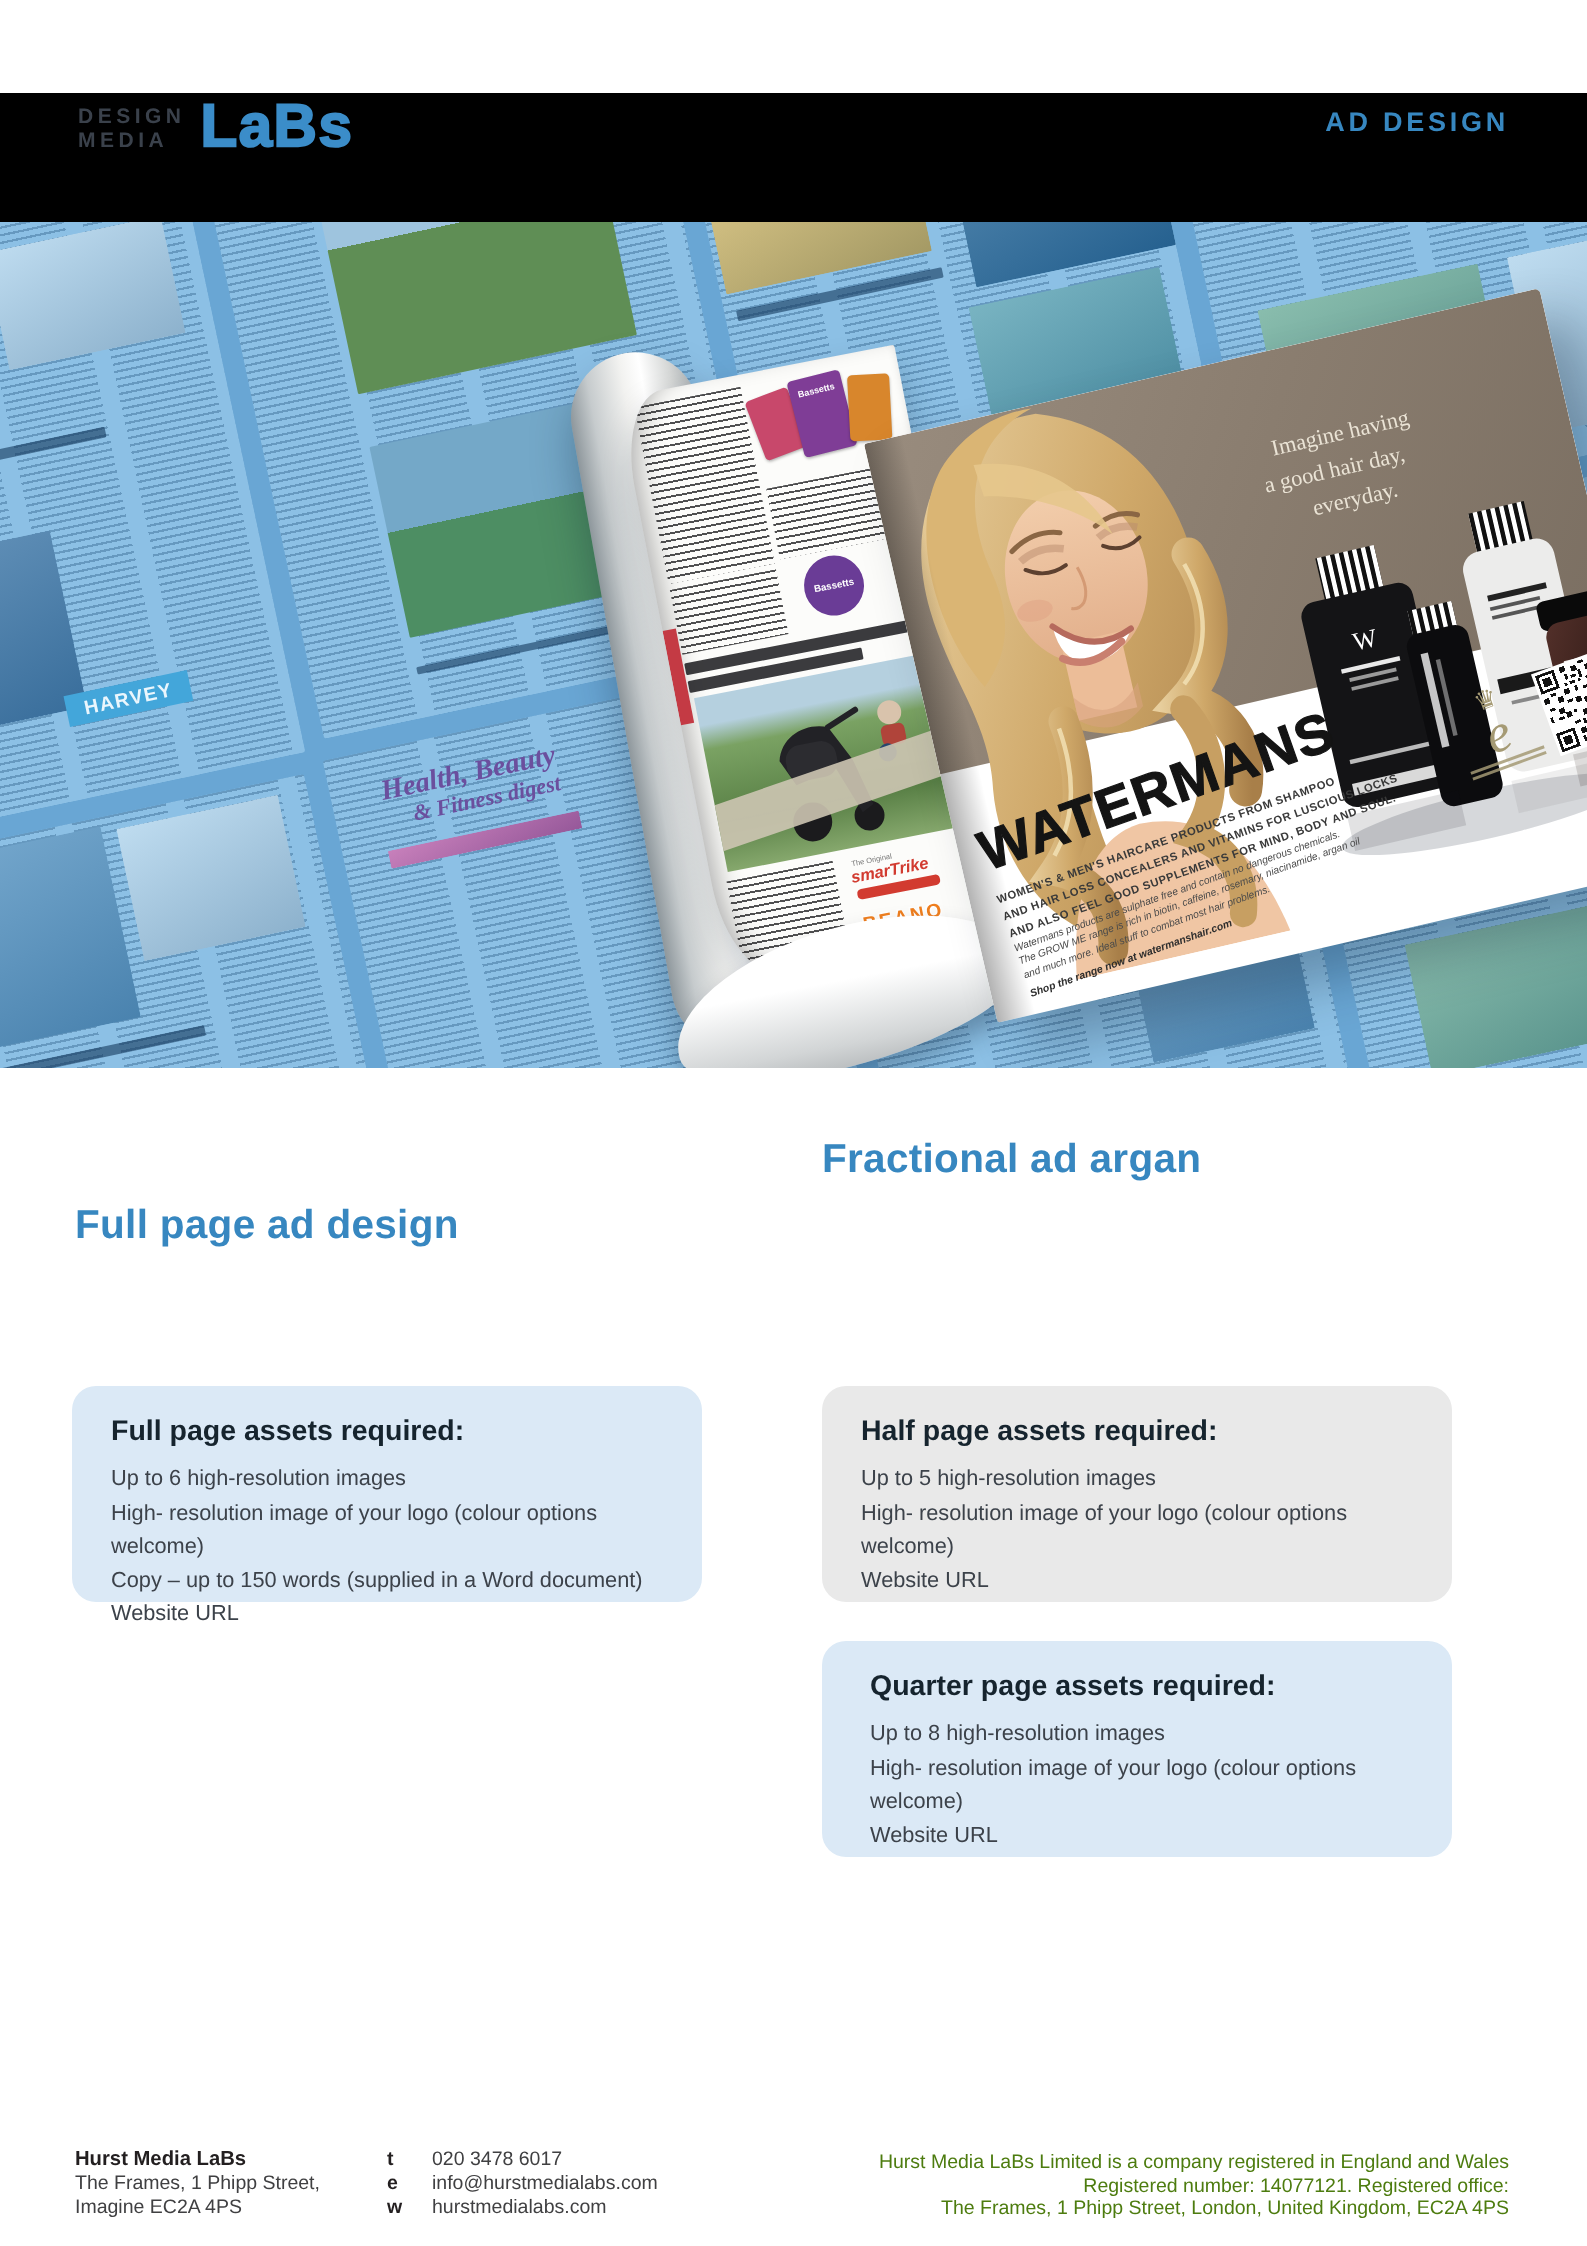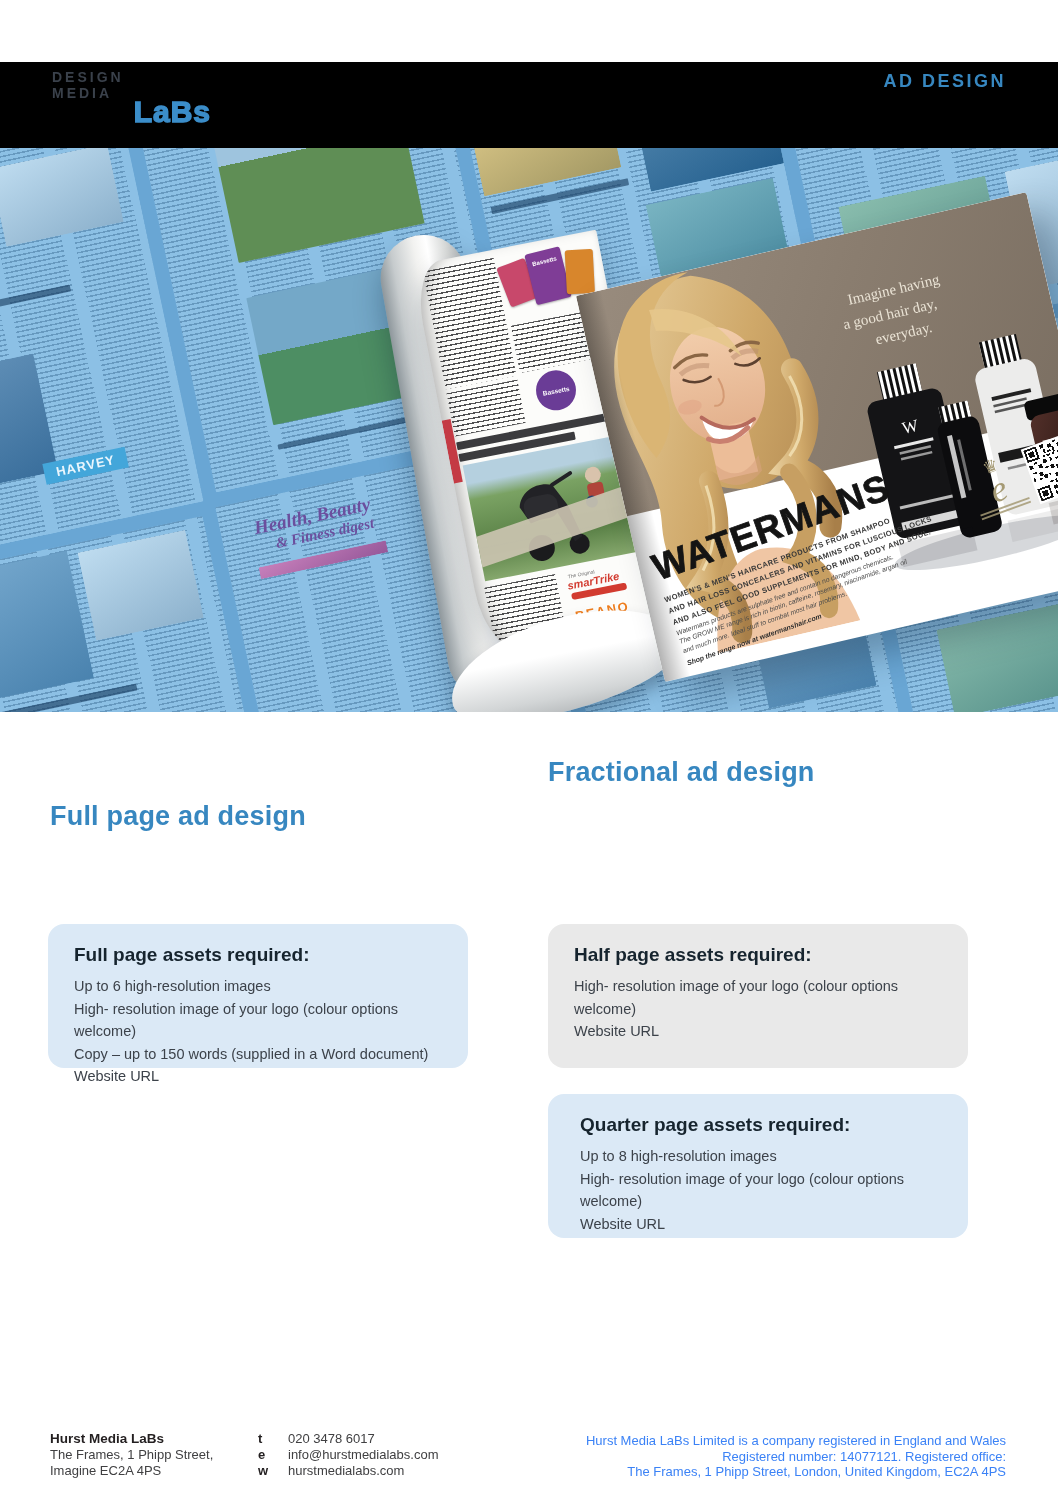--- a/index.html
+++ b/index.html
@@ -5,21 +5,21 @@
   html,body{margin:0;padding:0;}
   body{
     width:1058px;height:1497px;position:relative;background:#ffffff;
     font-family:"Liberation Sans",sans-serif;overflow:hidden;
   }
   
   .topbar{position:absolute;left:0;top:62px;width:1058px;height:86px;background:#000;}
   .logo{position:absolute;left:52px;top:2px;display:flex;align-items:flex-start;gap:10px;}
   .logo-words{display:flex;flex-direction:column;margin-top:5px;
     color:#3a414b;font-weight:700;font-size:14px;line-height:16px;letter-spacing:3px;}
-  .logo-labs{color:#3b8dc9;font-weight:800;font-size:30px;line-height:40px;letter-spacing:1px;margin-top:28px;
+  .logo-labs{color:#3b8dc9;font-weight:800;font-size:40px;line-height:40px;letter-spacing:1px;
     -webkit-text-stroke:1.5px #3b8dc9;}
   .ad-label{position:absolute;right:52px;top:9px;color:#3787c0;font-size:18px;font-weight:700;letter-spacing:2.5px;}
 
   
   .hero{position:absolute;left:0;top:148px;width:1058px;height:564px;background:#69a6d4;overflow:hidden;}
   .bg{position:absolute;left:-110px;top:-130px;width:1320px;height:840px;transform:rotate(-12deg);}
   .bgp{position:absolute;background:#8cc0e5;border-radius:2px;
     background-image:
       repeating-linear-gradient(90deg, rgba(140,192,229,0) 0 64px, #8cc0e5 64px 76px),
       repeating-linear-gradient(180deg, rgba(22,70,112,.32) 0 1.5px, rgba(22,70,112,0) 1.5px 5px);}
@@ -98,21 +98,21 @@
   .box-gray{background:#e9e9e9;}
   .box-title{font-size:19px;font-weight:800;color:#16242e;margin-bottom:9px;}
   .box-line{font-size:14.5px;color:#3c424a;line-height:22.5px;}
 
   
   .f-left{position:absolute;left:50px;top:1431px;font-size:13px;line-height:16px;color:#404042;}
   .f-name{font-weight:800;color:#231f20;font-size:13.5px;}
   .f-mid{position:absolute;left:258px;top:1431px;font-size:13px;line-height:16px;color:#404042;}
   .f-row{display:flex;}
   .f-k{width:30px;font-weight:800;color:#231f20;}
-  .f-right{position:absolute;right:52px;top:1433px;text-align:right;font-size:13px;line-height:15.5px;color:#3b82f6;}
+  .f-right{position:absolute;right:52px;top:1433px;text-align:right;font-size:13px;line-height:15.5px;color:#4d7c0f;}
 </style>
 </head>
 <body>
 
 <div class="topbar">
   <div class="logo">
     <div class="logo-words">
       <span>DESIGN</span>
       <span>MEDIA</span>
     </div>
@@ -394,32 +394,33 @@
           <rect x="18" y="27" width="2" height="1"></rect>
         <rect x="21" y="26" width="2" height="2"></rect>
           <rect x="25" y="26" width="2" height="1"></rect>
       </g>
     </svg>
     <div class="spineshade"></div>
   </div>
 </div>
 
 <h2 class="sec-h" style="left:50px;margin-top:44px;">Full page ad design</h2>
-<h2 class="sec-h" style="left:548px;">Fractional ad design</h2>
+<h2 class="sec-h" style="left:548px;">Fractional ad argan</h2>
 
 <div class="box box-blue" style="left:48px;top:924px;">
   <div class="box-title">Full page assets required:</div>
   <div class="box-line">Up to 6 high-resolution images</div>
   <div class="box-line">High- resolution image of your logo (colour options welcome)</div>
   <div class="box-line">Copy – up to 150 words (supplied in a Word document)</div>
   <div class="box-line">Website URL</div>
 </div>
 
 <div class="box box-gray" style="left:548px;top:924px;">
   <div class="box-title">Half page assets required:</div>
+  <div class="box-line">Up to 5 high-resolution images</div>
   <div class="box-line">High- resolution image of your logo (colour options welcome)</div>
   <div class="box-line">Website URL</div>
 </div>
 
 <div class="box box-blue" style="left:548px;top:1094px;padding-left:32px;">
   <div class="box-title">Quarter page assets required:</div>
   <div class="box-line">Up to 8 high-resolution images</div>
   <div class="box-line">High- resolution image of your logo (colour options welcome)</div>
   <div class="box-line">Website URL</div>
 </div>

